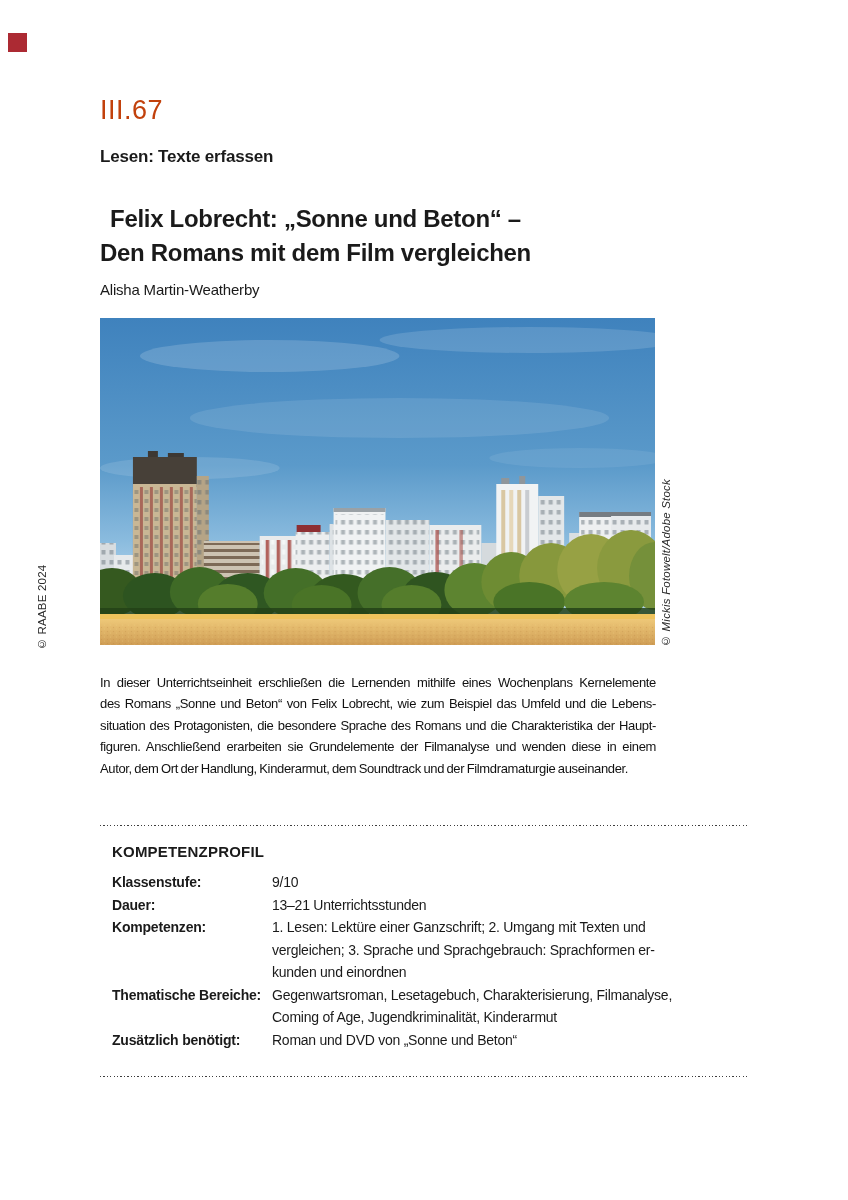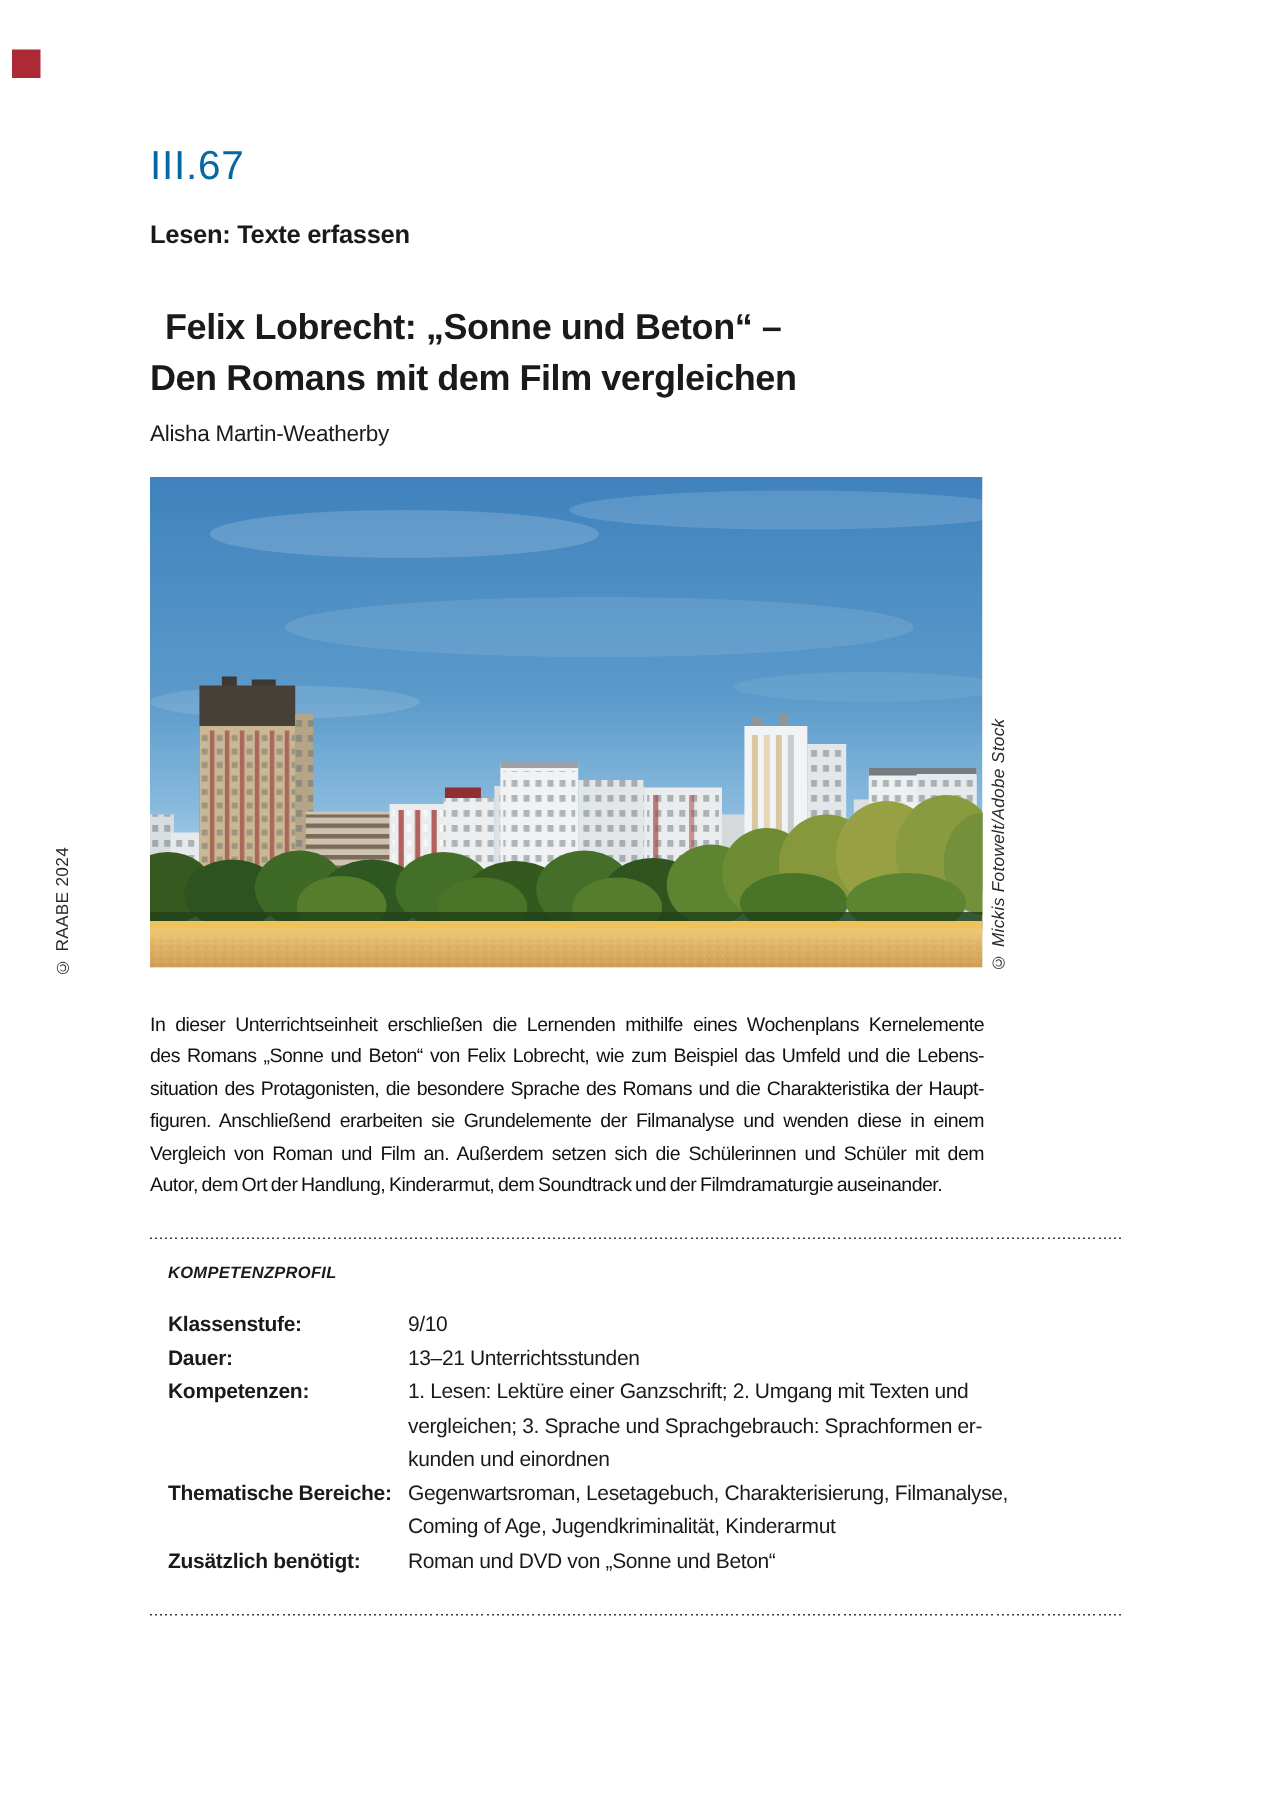--- a/index.html
+++ b/index.html
@@ -1,41 +1,41 @@
 <!DOCTYPE html>
 <html><head>
 <meta charset="utf-8">
 <style>
   html,body{margin:0;padding:0;background:#ffffff;}
   .page{
     position:relative;width:848px;height:1200px;background:#ffffff;overflow:hidden;
     font-family:"Liberation Sans", sans-serif;color:#1a1a1a;
   }
   .corner-square{position:absolute;left:8px;top:33px;width:19px;height:19px;background:#ac2a33;}
-  .unit-number{position:absolute;left:100px;top:95px;font-size:27px;line-height:30px;color:#0369a1;letter-spacing:.5px;}
+  .unit-number{position:absolute;left:100px;top:95px;font-size:27px;line-height:30px;color:#c2410c;letter-spacing:.5px;}
   .kicker{position:absolute;left:100px;top:147px;font-size:17px;font-weight:700;letter-spacing:-.2px;}
   .title{position:absolute;left:100px;top:186px;font-size:24px;font-weight:700;line-height:34px;letter-spacing:-.3px;text-align:center;}
   .author{position:absolute;left:100px;top:281px;font-size:15px;letter-spacing:-.2px;}
   .photo{position:absolute;left:100px;top:318px;width:555px;height:327px;}
   .photo svg{display:block;width:100%;height:100%;}
   .vtext{
     position:absolute;writing-mode:vertical-rl;transform:rotate(180deg);
     font-size:11.5px;color:#2a2a2a;letter-spacing:.2px;white-space:nowrap;
   }
   .photo-credit{left:660px;top:489px;height:158px;font-style:italic;}
   .raabe-credit{left:36px;top:556px;height:94px;}
   .intro{position:absolute;left:100px;top:672px;width:556px;font-size:13px;letter-spacing:-.35px;word-spacing:-.8px;line-height:21.4px;color:#111;}
   .intro .line{text-align:justify;text-align-last:justify;height:21.4px;overflow:hidden;}
   .intro .line.last{text-align-last:left;}
   .rule{position:absolute;left:100px;width:648px;height:2px;
     background:repeating-linear-gradient(to right,#3c3c3c 0 1.3px,transparent 1.3px 3.4px);
     background-size:100% 1.4px;background-repeat:no-repeat;background-position:0 0;}
   .rule-top{top:825px;}
   .rule-bottom{top:1076px;}
-  .profile-heading{position:absolute;left:112px;top:843px;font-size:11px;font-weight:700;letter-spacing:.2px;font-style:italic;}
+  .profile-heading{position:absolute;left:112px;top:843px;font-size:15px;font-weight:700;letter-spacing:.2px;}
   .profile{position:absolute;left:112px;top:871px;width:636px;font-size:14px;line-height:22.5px;}
   .prow{display:grid;grid-template-columns:160px 1fr;}
   .plabel{font-weight:700;letter-spacing:-.2px;}
   .pvalue .vline{white-space:nowrap;letter-spacing:-.25px;}
 </style>
 </head>
 <body>
 
 <div class="page">
 
@@ -171,21 +171,20 @@
   </div>
 
   <div class="vtext photo-credit">© Mickis Fotowelt/Adobe Stock</div>
   <div class="vtext raabe-credit">© RAABE 2024</div>
 
   <div class="intro" id="intro">
       <div class="line">In dieser Unterrichtseinheit erschließen die Lernenden mithilfe eines Wochenplans Kernelemente</div>
       <div class="line">des Romans „Sonne und Beton“ von Felix Lobrecht, wie zum Beispiel das Umfeld und die Lebens-</div>
       <div class="line">situation des Protagonisten, die besondere Sprache des Romans und die Charakteristika der Haupt-</div>
       <div class="line">figuren. Anschließend erarbeiten sie Grundelemente der Filmanalyse und wenden diese in einem</div>
-      <div class="line">Vergleich von Roman und Film an. Außerdem setzen sich die Schülerinnen und Schüler mit dem</div>
       <div class="line last">Autor, dem Ort der Handlung, Kinderarmut, dem Soundtrack und der Filmdramaturgie auseinander.</div>
     </div>
 
   <div class="rule rule-top"></div>
 
   <div class="profile-heading">KOMPETENZPROFIL</div>
   <div class="profile" id="profile">
       <div class="prow">
         <div class="plabel">Klassenstufe:</div>
         <div class="pvalue">

